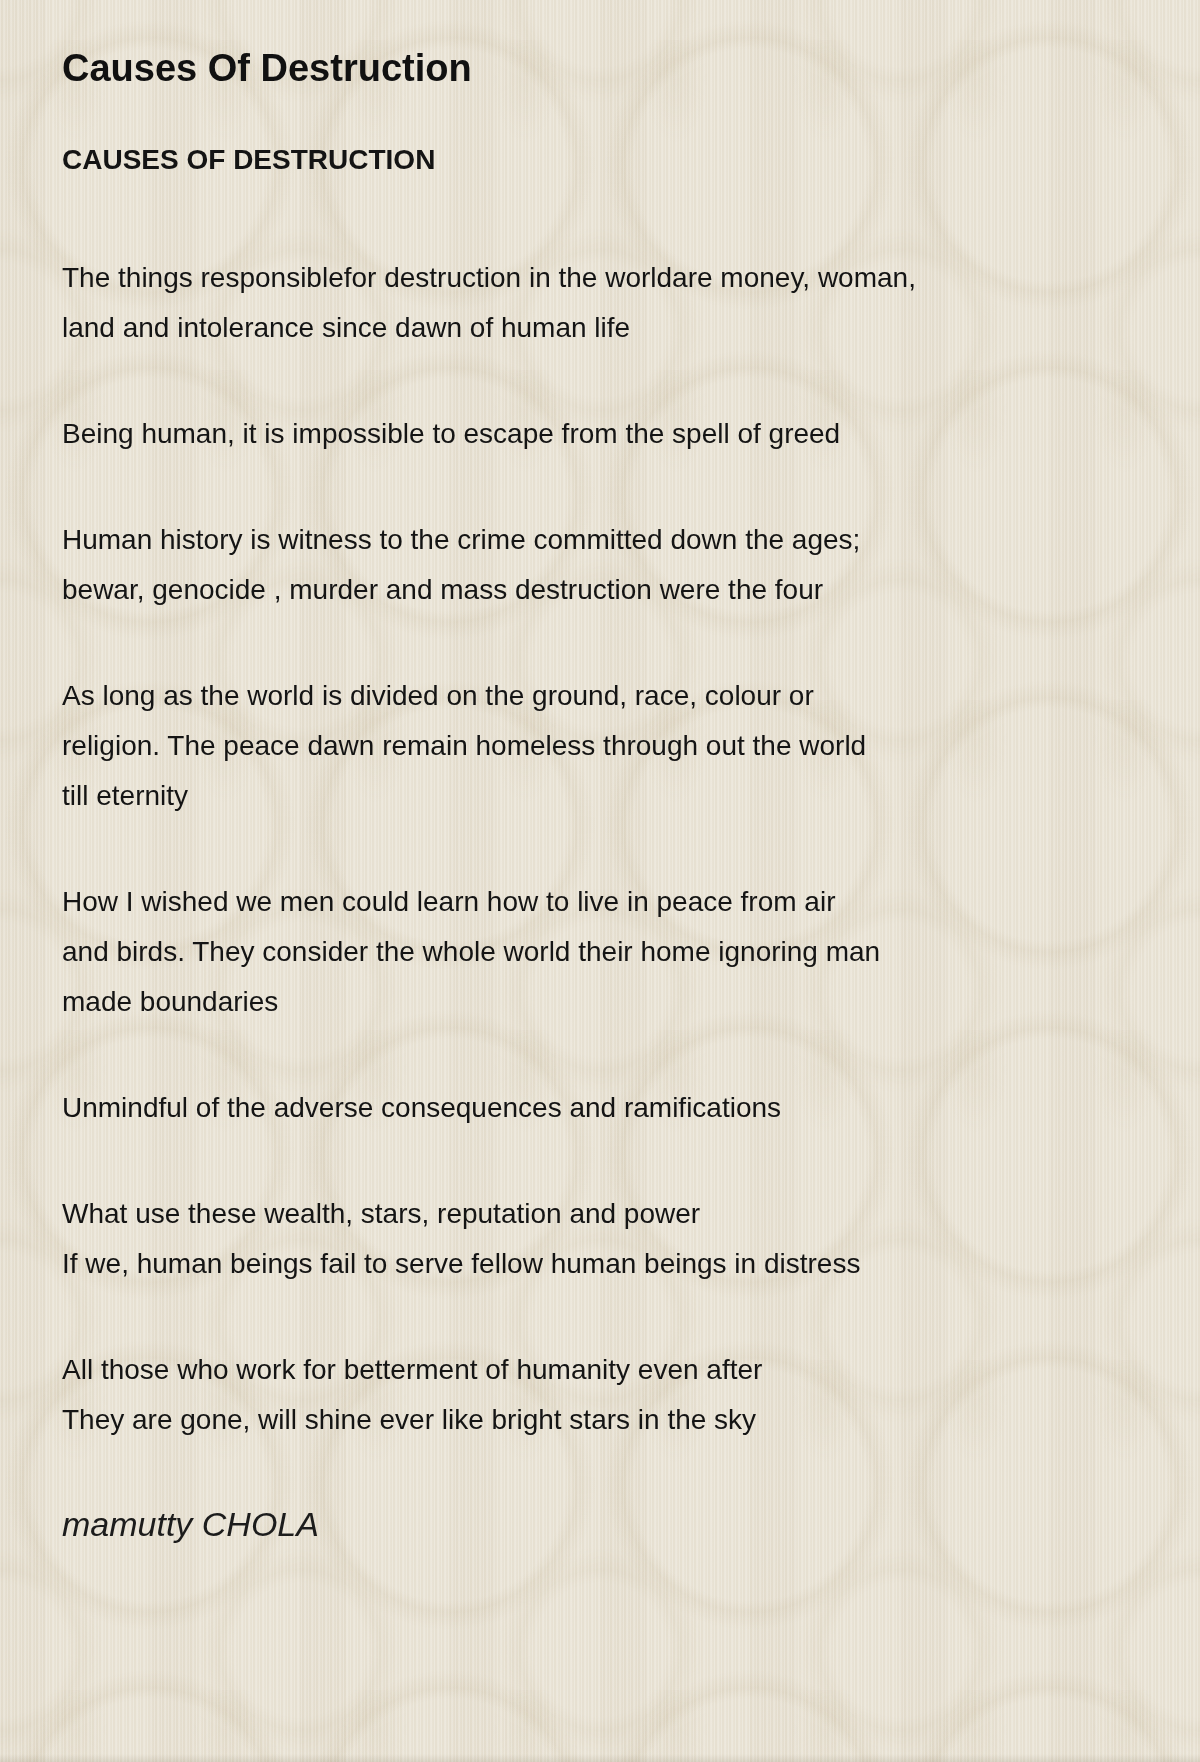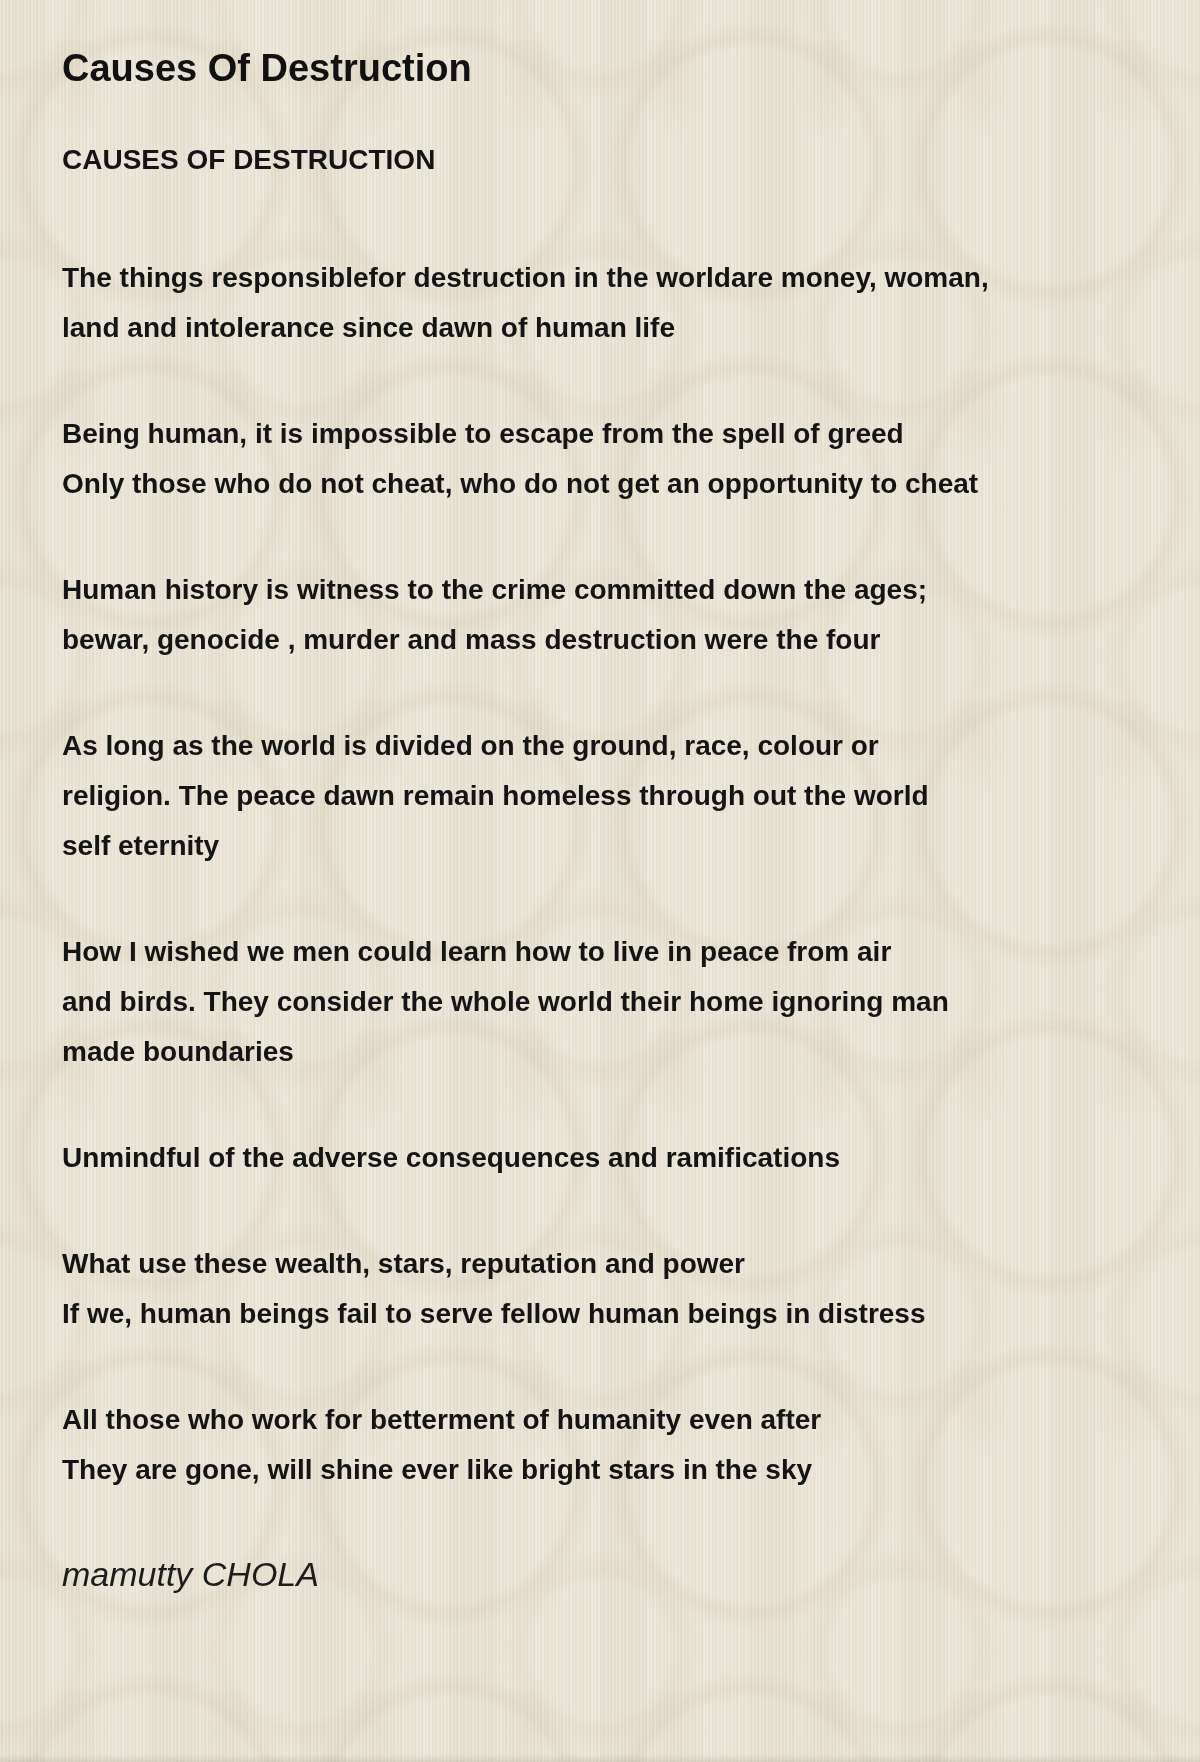--- a/index.html
+++ b/index.html
@@ -69,21 +69,21 @@
   }
   .poem {
     margin-top: 76px;
   }
   .stanza {
     margin: 0 0 56px 0;
   }
   .stanza:last-child { margin-bottom: 0; }
   .line {
     font-size: 28px;
-    font-weight: bold;
+    font-weight: normal;
     line-height: 50px;
     white-space: nowrap;
   }
   .author {
     margin-top: 56px;
     font-size: 34px;
     font-style: italic;
     font-weight: normal;
     line-height: 46px;
     color: #1c1c1c;
@@ -97,30 +97,29 @@
 
   <div class="subtitle">CAUSES OF DESTRUCTION</div>
 
   <div class="poem">
       <div class="stanza">
         <div class="line">The things responsiblefor destruction in the worldare money, woman,</div>
         <div class="line">land and intolerance since dawn of human life</div>
       </div>
       <div class="stanza">
         <div class="line">Being human, it is impossible to escape from the spell of greed</div>
-        <div class="line">Only those who do not cheat, who do not get an opportunity to cheat</div>
       </div>
       <div class="stanza">
         <div class="line">Human history is witness to the crime committed down the ages;</div>
         <div class="line">bewar, genocide , murder and mass destruction were the four</div>
       </div>
       <div class="stanza">
         <div class="line">As long as the world is divided on the ground, race, colour or</div>
         <div class="line">religion. The peace dawn remain homeless through out the world</div>
-        <div class="line">self eternity</div>
+        <div class="line">till eternity</div>
       </div>
       <div class="stanza">
         <div class="line">How I wished we men could learn how to live in peace from air</div>
         <div class="line">and birds. They consider the whole world their home ignoring man</div>
         <div class="line">made boundaries</div>
       </div>
       <div class="stanza">
         <div class="line">Unmindful of the adverse consequences and ramifications</div>
       </div>
       <div class="stanza">

